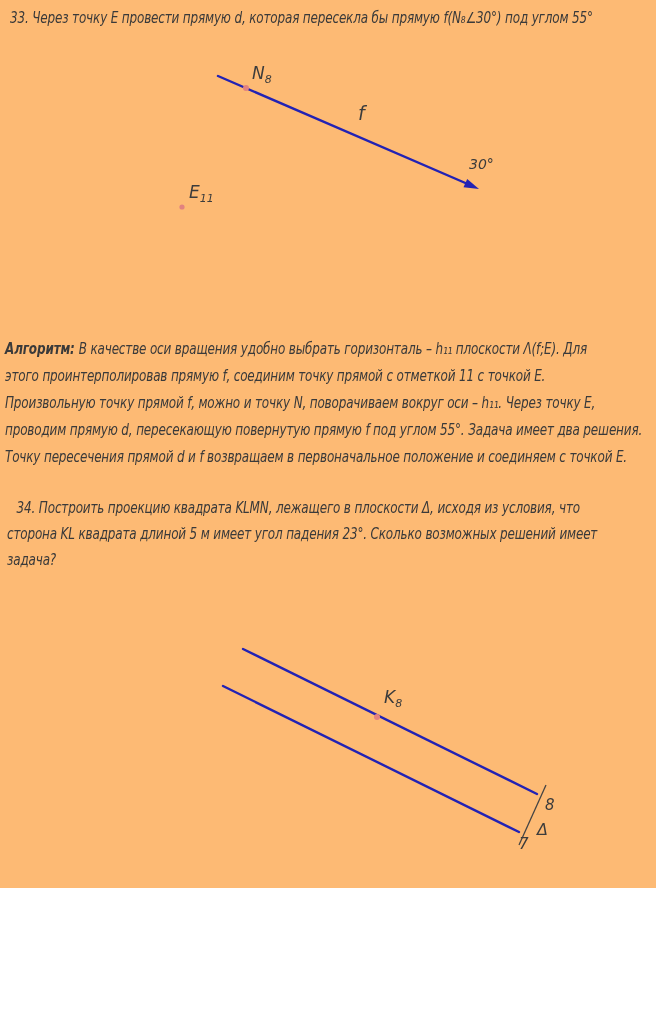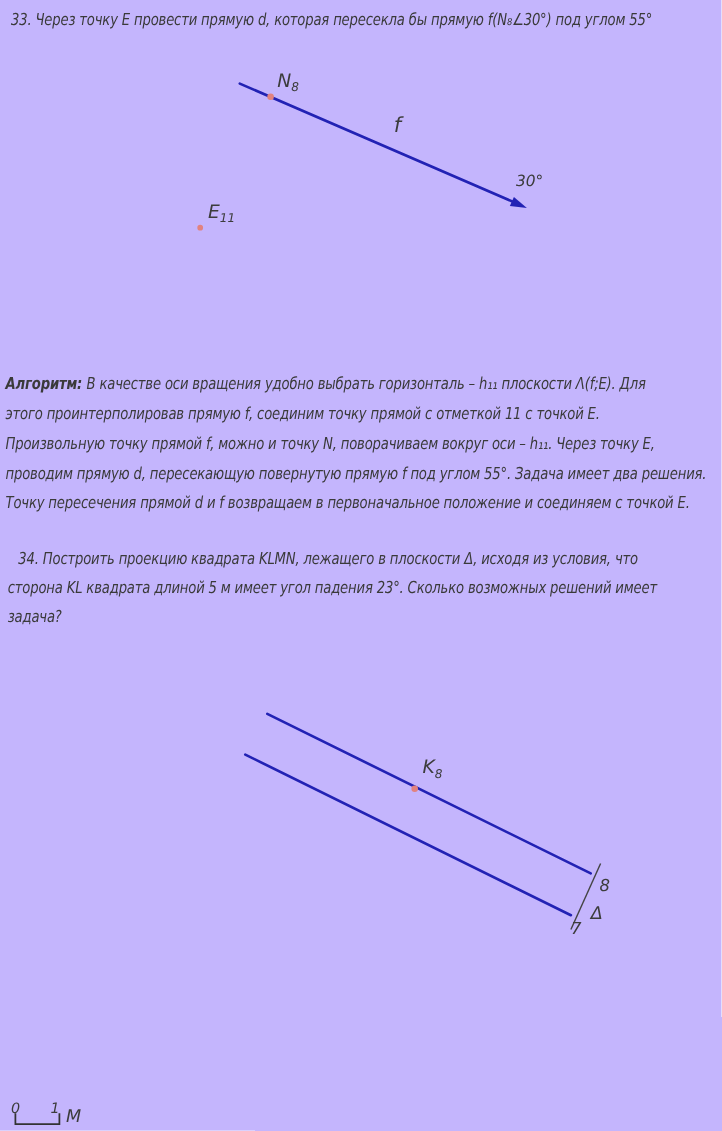--- a/index.html
+++ b/index.html
@@ -1,20 +1,20 @@
 <!DOCTYPE html>
 <html><head>
 <meta charset="utf-8">
 <style>
   html, body { margin: 0; padding: 0; background: #ffffff; }
   .page {
     position: relative;
     width: 656px;
-    height: 1028px;
-    background: #c4b5fd;
+    height: 888px;
+    background: #fdba74;
     overflow: hidden;
     font-family: "DejaVu Sans", sans-serif;
     color: #3a3a3a;
   }
   .text-line {
     white-space: nowrap;
     font-style: italic;
     font-size: 15px;
     letter-spacing: -0.2px;
     transform: scaleX(0.8);

